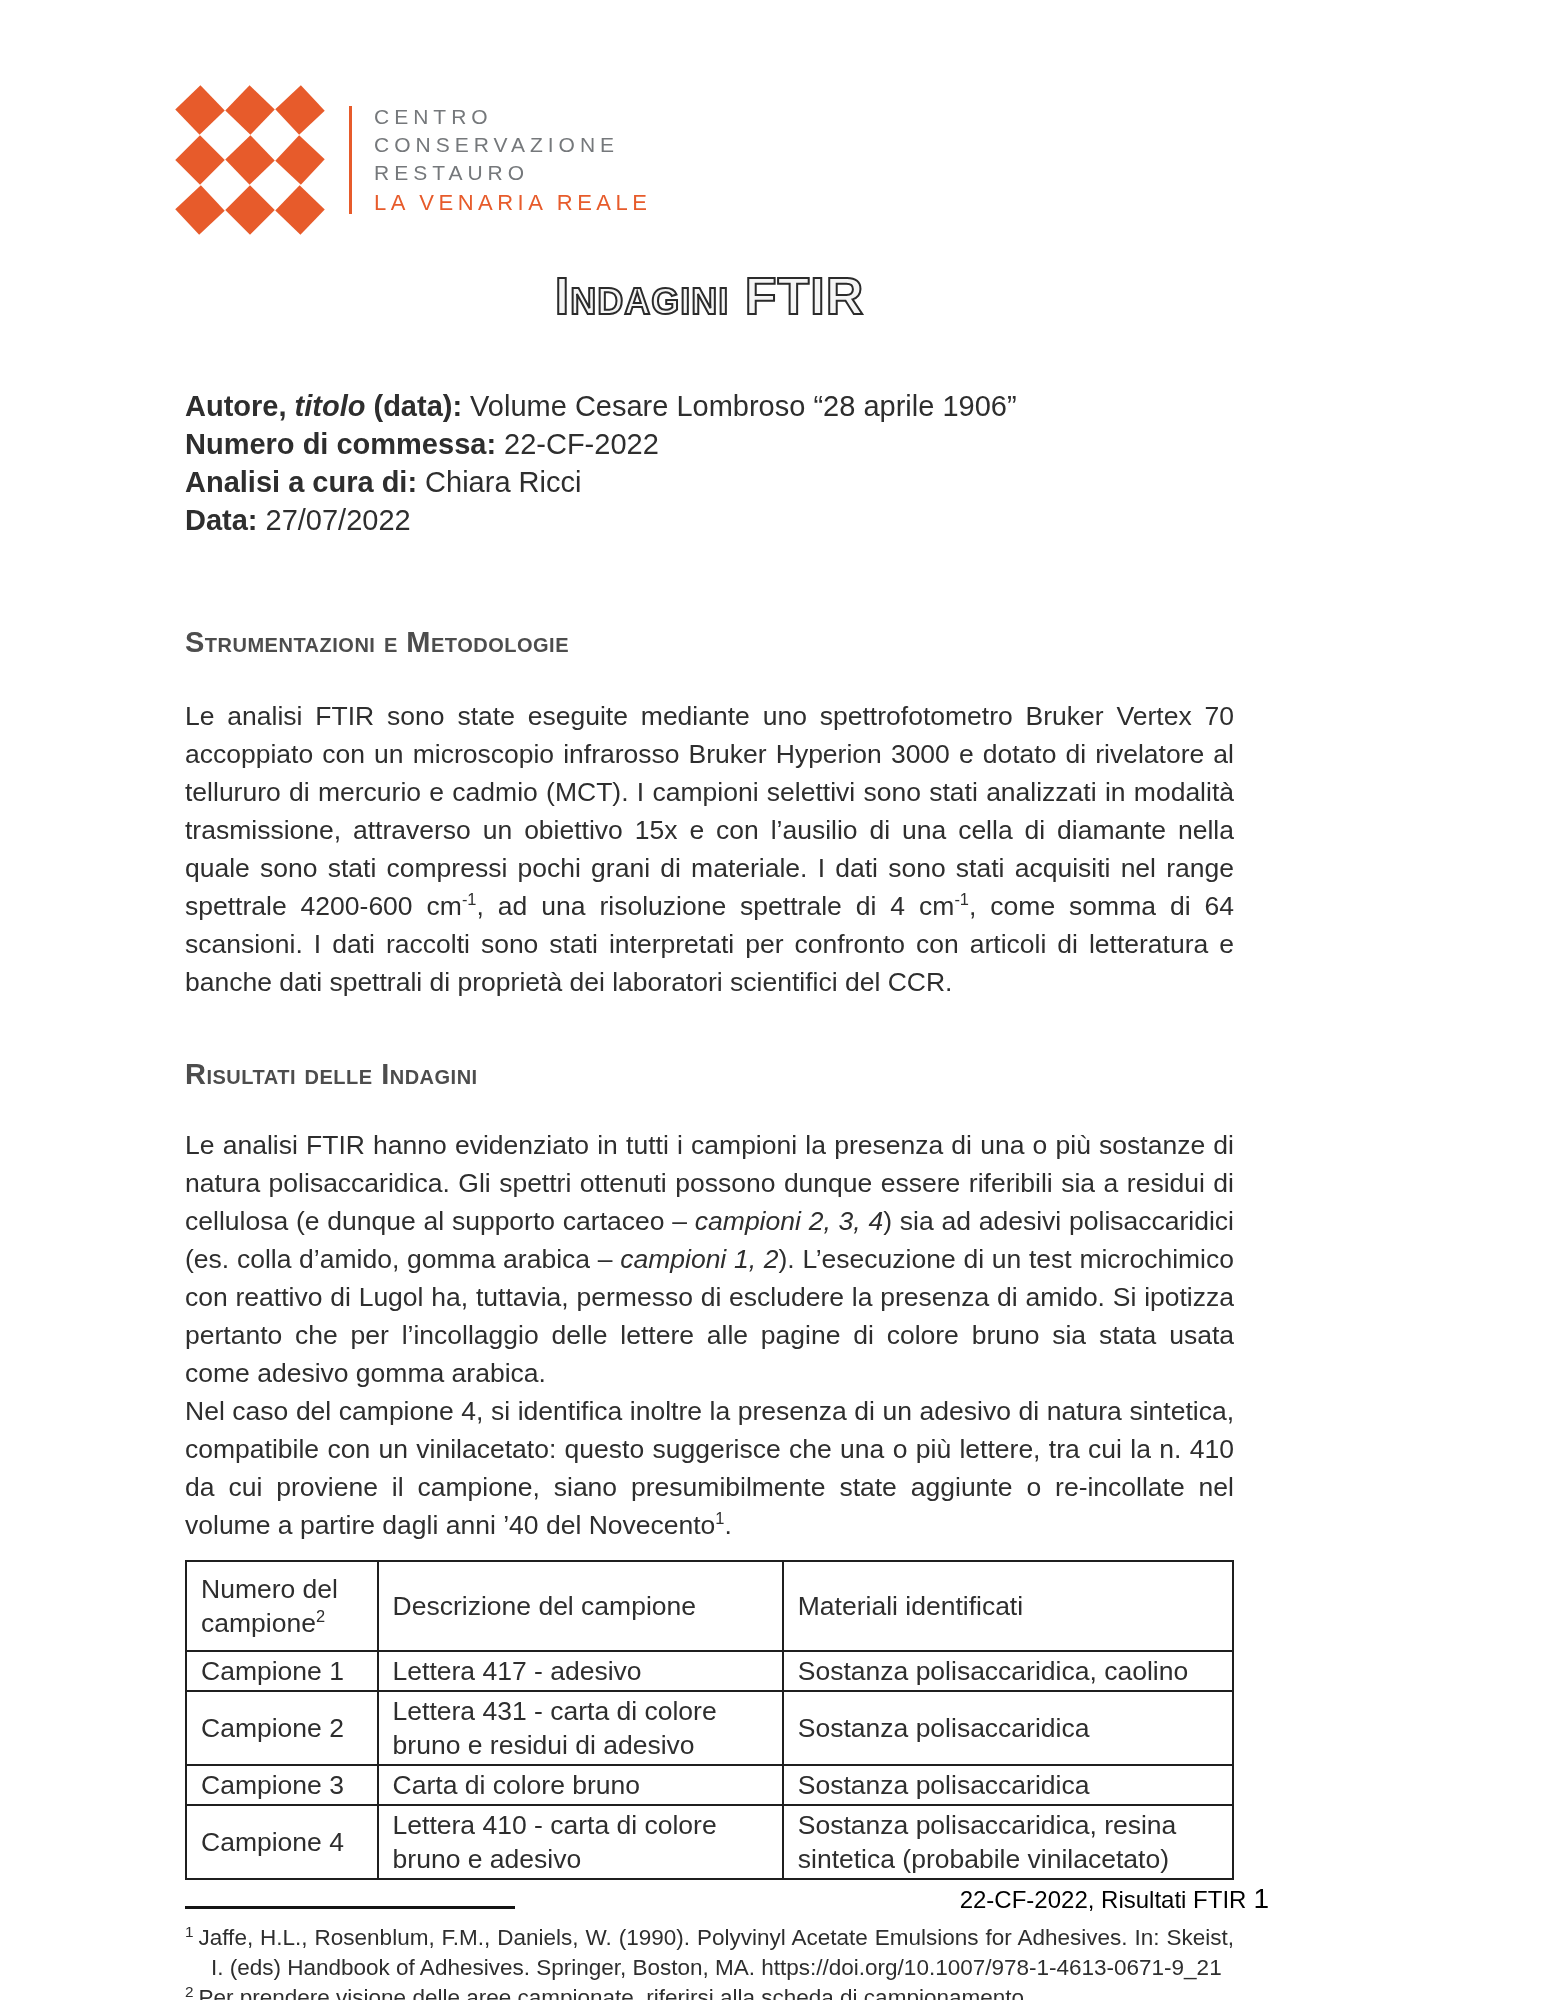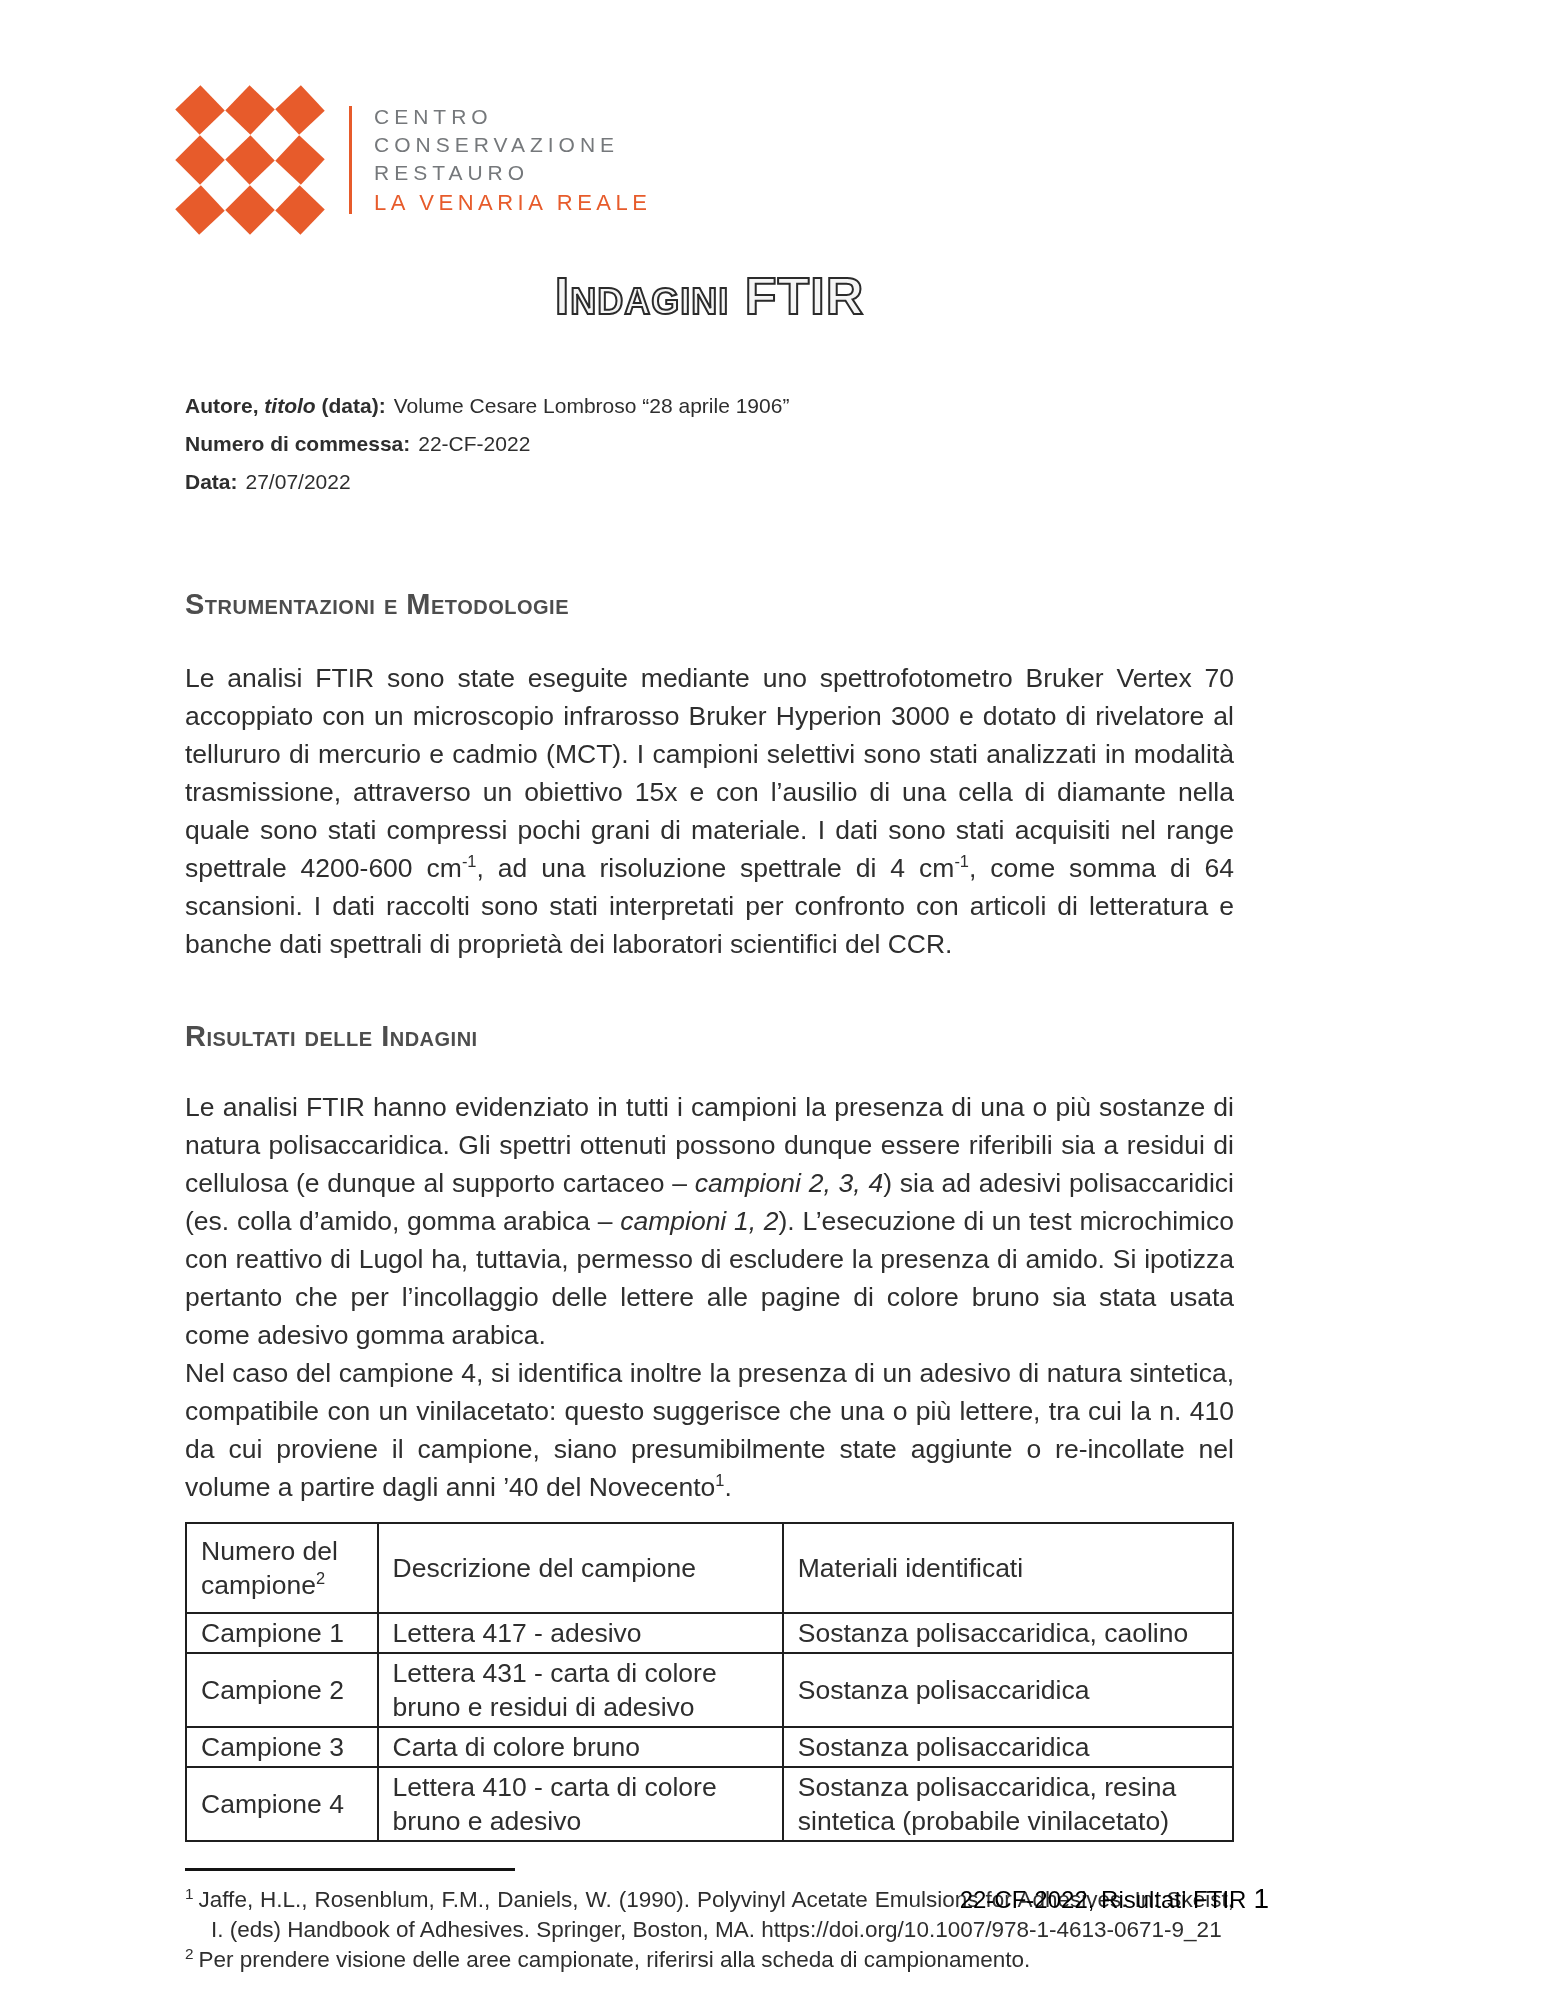--- a/index.html
+++ b/index.html
@@ -40,21 +40,21 @@
     margin:28px 0 0 0;text-align:center;
     font-variant:small-caps;font-weight:600;letter-spacing:1px;
     font-size:52px;line-height:66px;color:#2d2d2d;
     -webkit-text-fill-color:#f5f5f5;
     -webkit-text-stroke:2px #2b2b2b;
     text-shadow:0 0 1px #444;
   }
 
   
   .metadata{margin-top:58px;}
-  .meta-line{font-size:21px;line-height:38px;}
+  .meta-line{font-size:29px;line-height:38px;}
   .meta-label{font-weight:bold;}
   .meta-value{margin-left:8px;}
 
   
   .section-heading{
     margin:0;font-weight:600;
     font-variant:small-caps;letter-spacing:0.5px;
     font-size:29px;line-height:34px;color:var(--heading_gray);
   }
   .heading-methodology{margin-top:86px;}
@@ -136,20 +136,23 @@
   <h1 class="doc-title">Indagini FTIR</h1>
 
   <section class="metadata">
     <div class="meta-line">
       <span class="meta-label"><span class="rb">Autore, </span><span class="rb ri">titolo</span><span class="rb"> (data):</span></span><span class="meta-value">Volume Cesare Lombroso “28 aprile 1906”</span>
     </div>
     <div class="meta-line">
       <span class="meta-label"><span class="rb">Numero di commessa:</span></span><span class="meta-value">22-CF-2022</span>
     </div>
     <div class="meta-line">
+      <span class="meta-label"><span class="rb">Analisi a cura di:</span></span><span class="meta-value">Chiara Ricci</span>
+    </div>
+    <div class="meta-line">
       <span class="meta-label"><span class="rb">Data:</span></span><span class="meta-value">27/07/2022</span>
     </div>
   </section>
 
   <h2 class="section-heading heading-methodology">Strumentazioni e Metodologie</h2>
   <p class="body-par par-first"><span>Le analisi FTIR sono state eseguite mediante uno spettrofotometro Bruker Vertex 70 accoppiato con un microscopio infrarosso Bruker Hyperion 3000 e dotato di rivelatore al tellururo di mercurio e cadmio (MCT). I campioni selettivi sono stati analizzati in modalità trasmissione, attraverso un obiettivo 15x e con l’ausilio di una cella di diamante nella quale sono stati compressi pochi grani di materiale. I dati sono stati acquisiti nel range spettrale 4200-600 cm</span><span class="rs">-1</span><span>, ad una risoluzione spettrale di 4 cm</span><span class="rs">-1</span><span>, come somma di 64 scansioni. I dati raccolti sono stati interpretati per confronto con articoli di letteratura e banche dati spettrali di proprietà dei laboratori scientifici del CCR.</span></p>
 
   <h2 class="section-heading heading-results">Risultati delle Indagini</h2>
   <p class="body-par par-results-first"><span>Le analisi FTIR hanno evidenziato in tutti i campioni la presenza di una o più sostanze di natura polisaccaridica. Gli spettri ottenuti possono dunque essere riferibili sia a residui di cellulosa (e dunque al supporto cartaceo – </span><span class="ri">campioni 2, 3, 4</span><span>) sia ad adesivi polisaccaridici (es. colla d’amido, gomma arabica – </span><span class="ri">campioni 1, 2</span><span>). L’esecuzione di un test microchimico con reattivo di Lugol ha, tuttavia, permesso di escludere la presenza di amido. Si ipotizza pertanto che per l’incollaggio delle lettere alle pagine di colore bruno sia stata usata come adesivo gomma arabica.</span></p>
   <p class="body-par"><span>Nel caso del campione 4, si identifica inoltre la presenza di un adesivo di natura sintetica, compatibile con un vinilacetato: questo suggerisce che una o più lettere, tra cui la n. 410 da cui proviene il campione, siano presumibilmente state aggiunte o re-incollate nel volume a partire dagli anni ’40 del Novecento</span><span class="rs">1</span><span>.</span></p>

